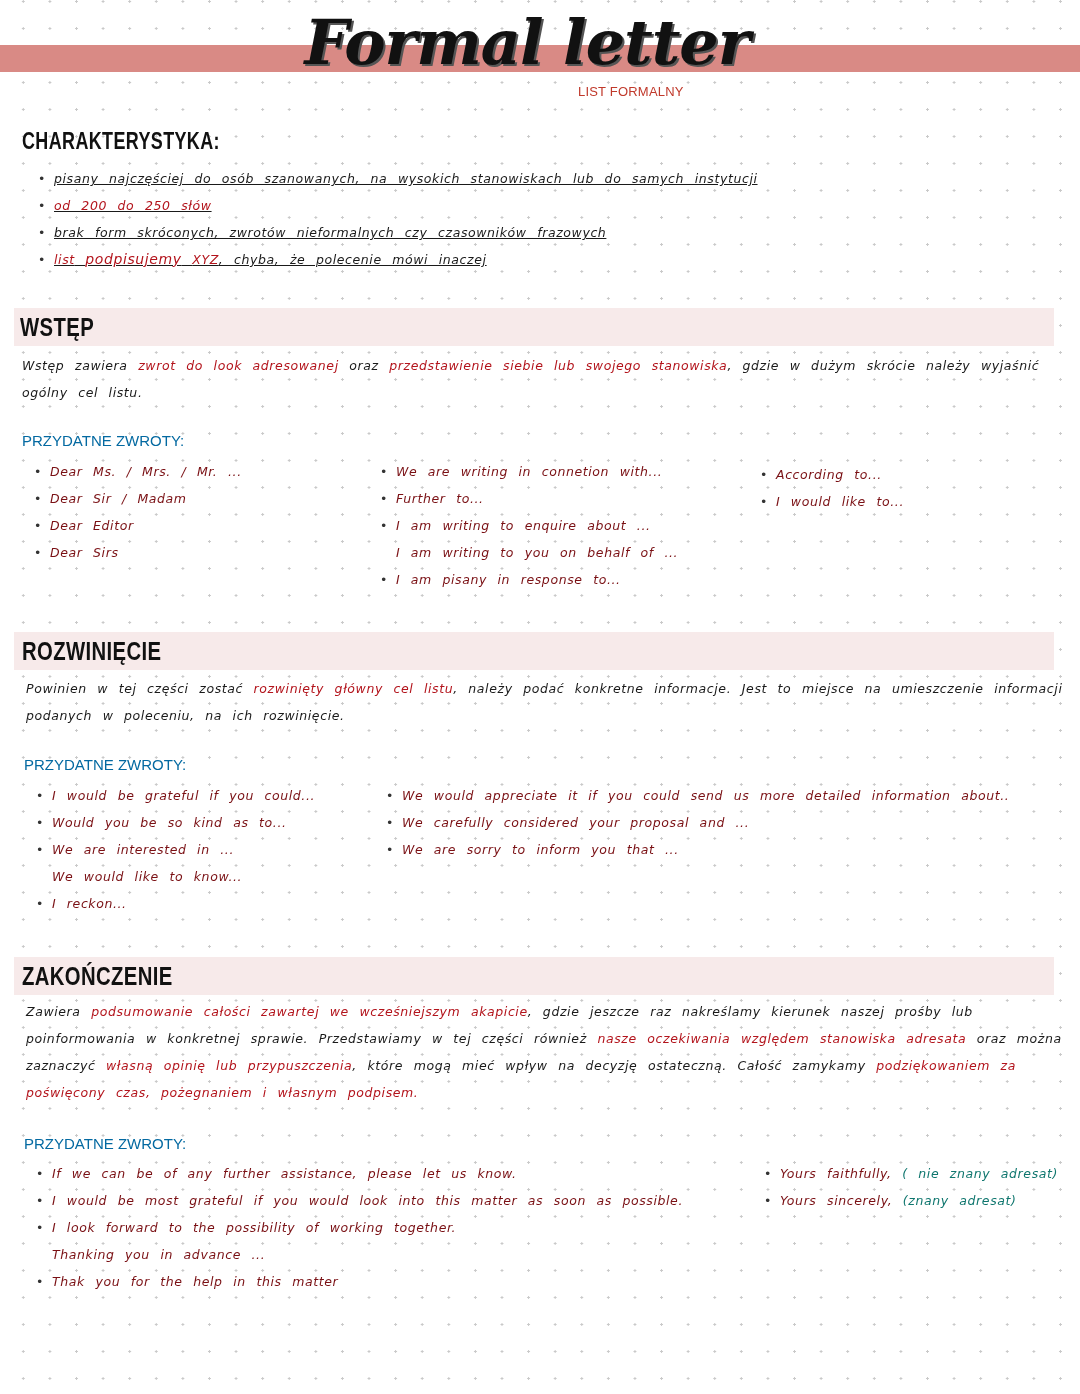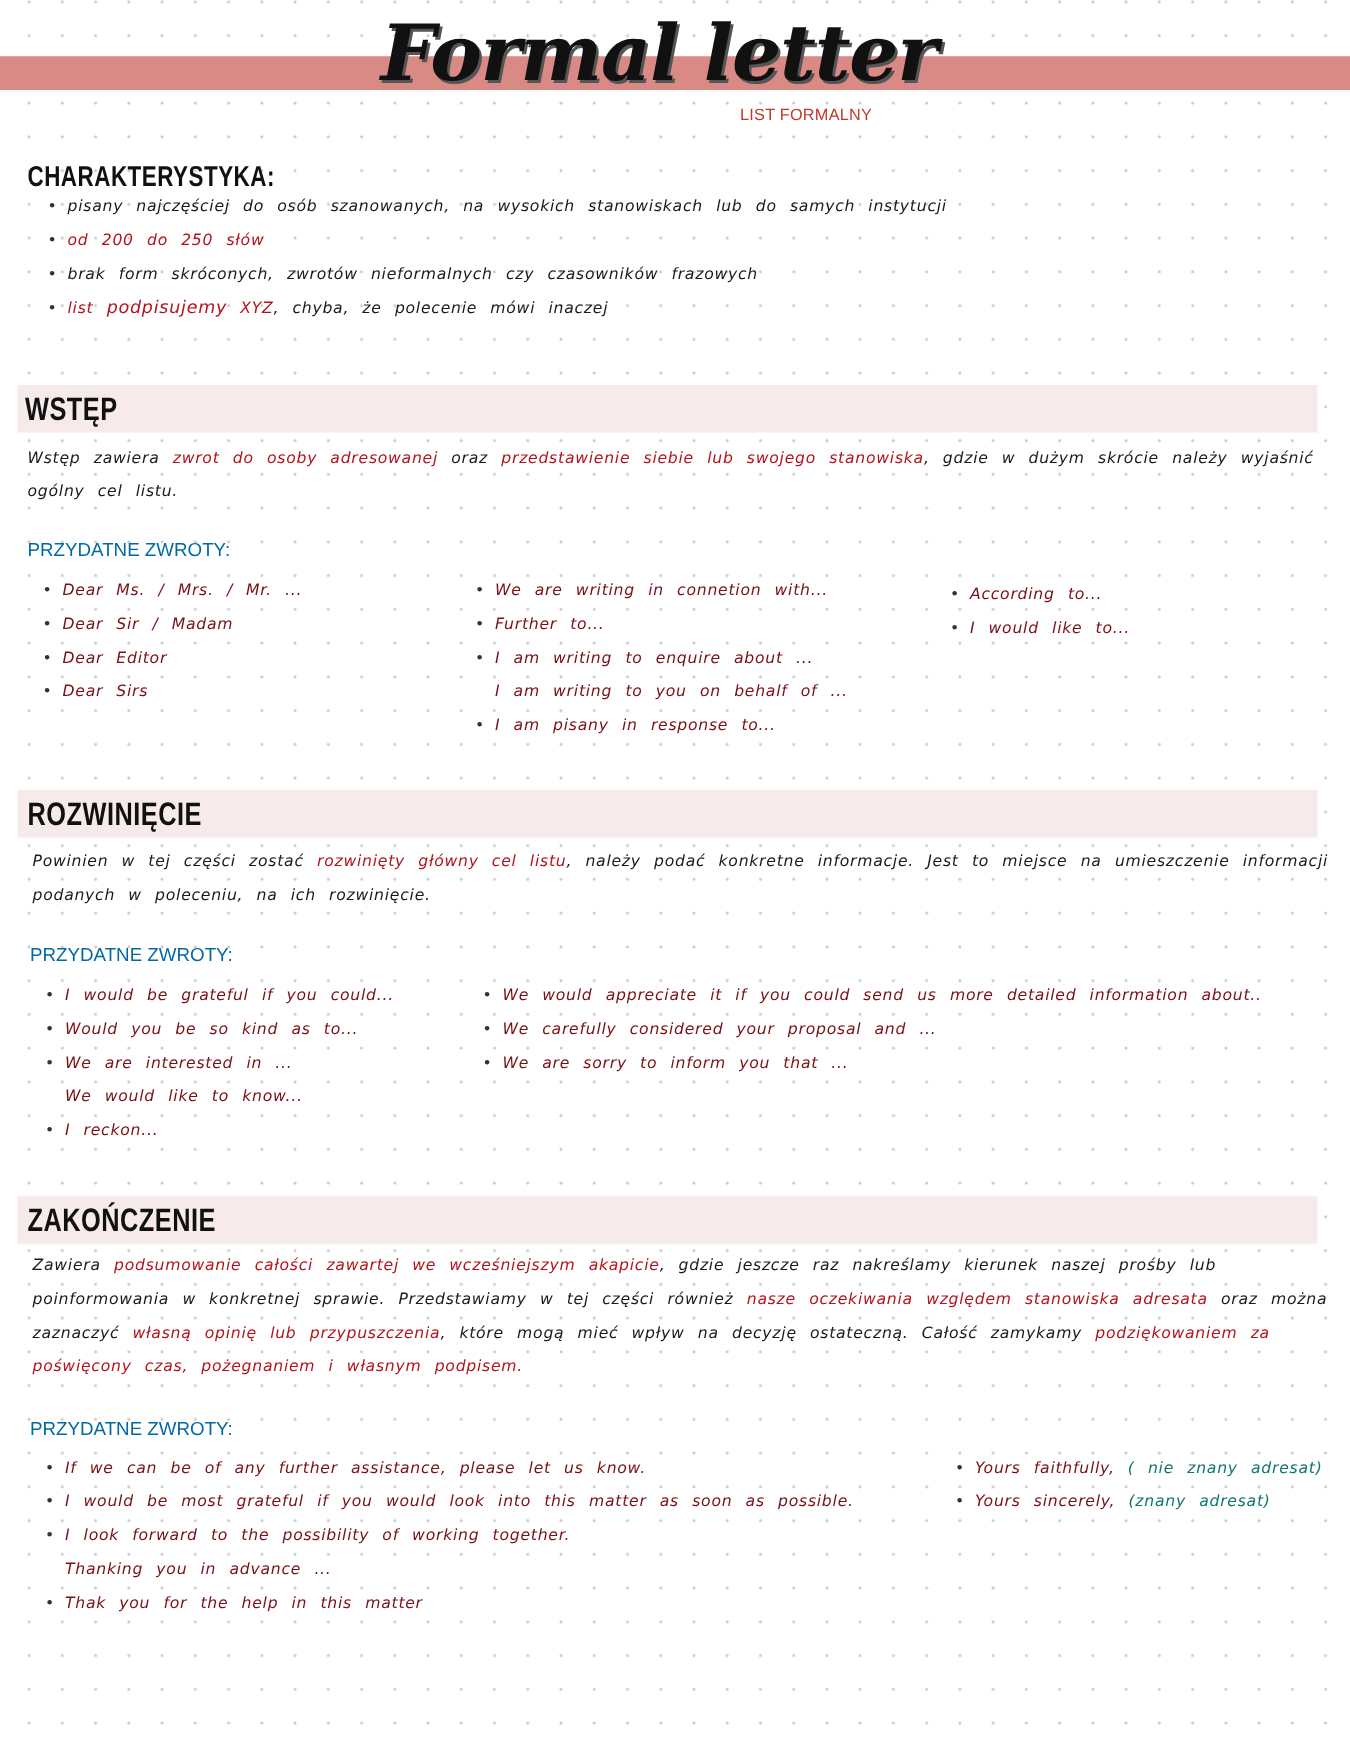--- a/index.html
+++ b/index.html
@@ -13,21 +13,21 @@
     color: #1a1a1a;
   }
   .abs { position: absolute; }
   .title-band { left: 0; top: 45px; width: 1080px; height: 27px; background: #d98a85; }
   .title {
     left: 0; width: 1054px; top: 6px; text-align: center;
     font-family: "DejaVu Serif", serif; font-style: italic; font-weight: bold;
     font-size: 62px; letter-spacing: -1px; color: #111;
     text-shadow: 2px 2px 0 #555;
   }
-  .subtitle { left: 592px; top: 84px; font-size: 13px; color: #c0392b; letter-spacing: 0.2px; }
+  .subtitle { left: 578px; top: 84px; font-size: 13px; color: #c0392b; letter-spacing: 0.2px; }
 
   .sec-band { left: 14px; width: 1040px; height: 38px; background: #f7eaea; }
   .sec-title {
     font-family: "Liberation Sans", sans-serif; font-weight: bold; font-stretch: condensed;
     font-size: 26px; color: #111; transform: scaleX(0.78); transform-origin: left center;
     letter-spacing: 0.5px;
   }
   .label-title { font-size: 15px; color: #0369a1; letter-spacing: 0; }
 
   .hand {
@@ -43,36 +43,36 @@
   .para { line-height: 27px; width: 1040px; }
 </style>
 </head>
 <body>
 
 <div class="abs title-band"></div>
 <div class="abs title">Formal letter</div>
 <div class="abs subtitle">LIST FORMALNY</div>
 
 <div class="abs sec-title" style="left:22px; top:128px; font-size:23px;">CHARAKTERYSTYKA:</div>
-<ul class="abs list hand" style="left:38px; top:151px;">
+<ul class="abs list hand" style="left:38px; top:165px;text-decoration:underline;">
   <li class="bullet"><span>pisany najczęściej do osób szanowanych, na wysokich stanowiskach lub do samych instytucji</span></li>
   <li class="bullet red"><span>od 200 do 250 słów</span></li>
   <li class="bullet"><span>brak form skróconych, zwrotów nieformalnych czy czasowników frazowych</span></li>
   <li class="bullet">
     <span class="red">list</span>
     <span class="red" style="font-size:14px;">podpisujemy</span>
     <span class="red">XYZ</span><span>, chyba, że polecenie mówi inaczej</span>
   </li>
 </ul>
 
 <div class="abs sec-band" style="top:308px;"></div>
 <div class="abs sec-title" style="left:20px; top:312px;">WSTĘP</div>
 <div class="abs hand para" style="left:22px; top:352px;">
   <span>Wstęp zawiera</span>
-  <span class="red">zwrot do osoby adresowanej</span>
+  <span class="red">zwrot do look adresowanej</span>
   <span>oraz</span>
   <span class="red">przedstawienie siebie lub swojego stanowiska</span><span>, gdzie w dużym skrócie należy wyjaśnić ogólny cel listu.</span>
 </div>
 <div class="abs label-title" style="left:22px; top:432px;">PRZYDATNE ZWROTY:</div>
 <ul class="abs list hand dred" style="left:34px; top:458px;">
   <li class="bullet">Dear Ms. / Mrs. / Mr. ...</li>
   <li class="bullet">Dear Sir / Madam</li>
   <li class="bullet">Dear Editor</li>
   <li class="bullet">Dear Sirs</li>
 </ul>

